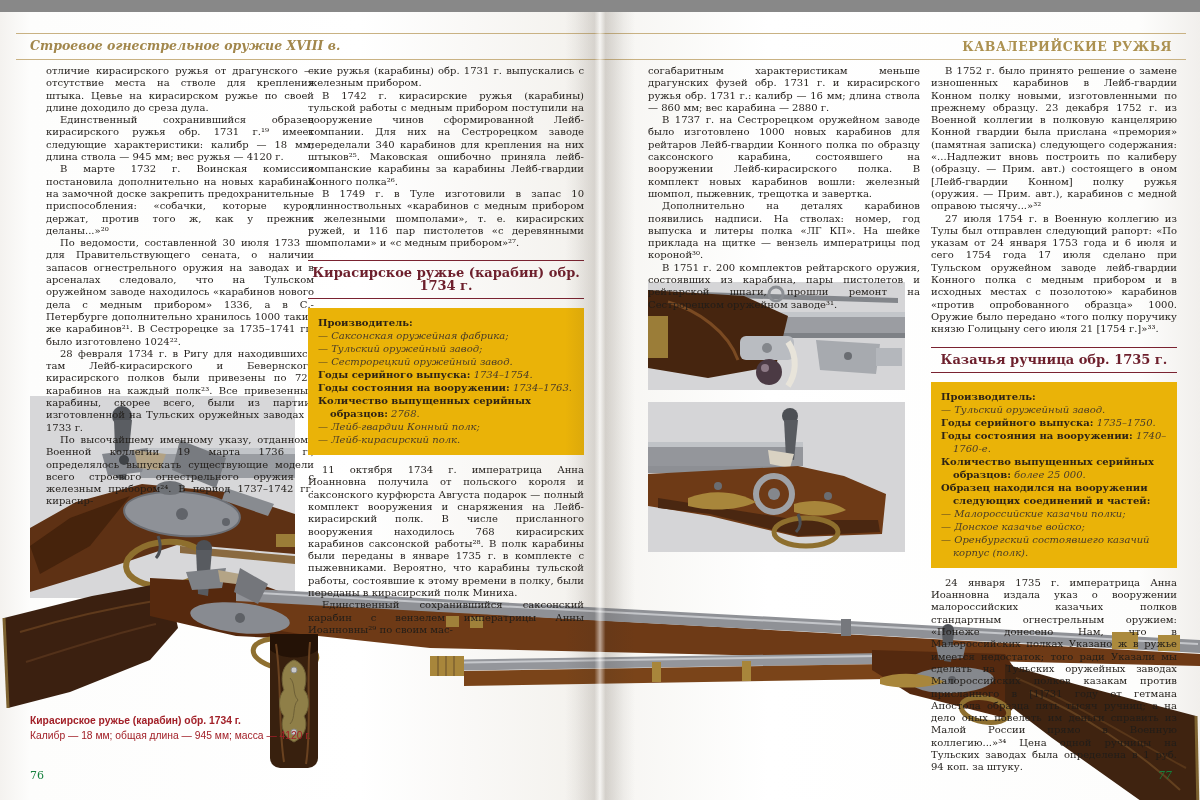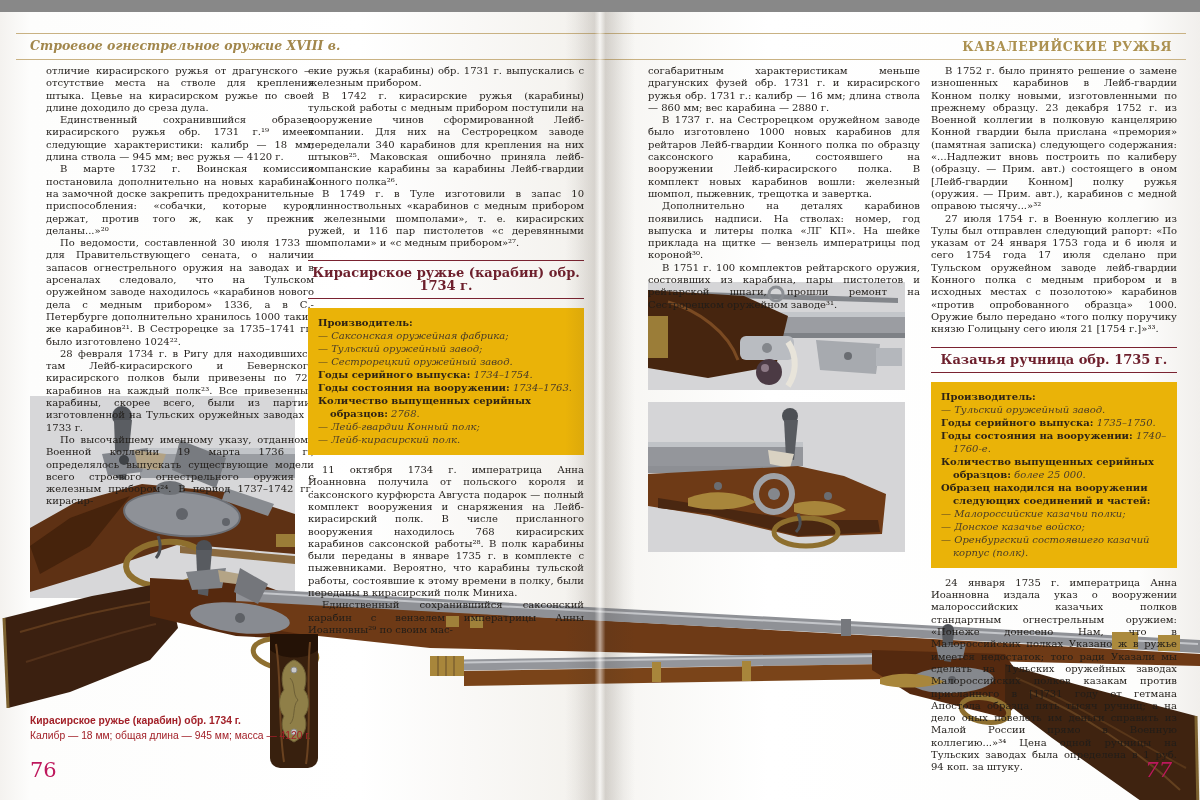--- a/index.html
+++ b/index.html
@@ -26,21 +26,21 @@
   #col4{left:931px;width:246px;}
   .sec-head{margin:11px 0 9px 0;padding:6px 0 6px 0;text-align:center;font-weight:bold;
             font-size:13px;color:#6d1f2c;border-top:1px solid #7a2230;border-bottom:1px solid #7a2230;text-indent:0;}
   .spec-box{background:#eab308;padding:8px 10px 9px 10px;margin:0 0 9px 0;font-size:10px;line-height:13px;text-align:left;}
   .spec-row{padding-left:12px;text-indent:-12px;}
   .spec-row .b{font-weight:bold;color:#2e2315;}
   .spec-row .i{font-style:italic;color:#4a3c28;}
   .caption{position:absolute;left:30px;top:701px;width:300px;z-index:4;font-size:10.3px;line-height:15px;color:#a22028;font-family:"Liberation Sans","DejaVu Sans",sans-serif;}
   .caption .c1{font-weight:bold;}
   .caption .c3{font-weight:bold;font-style:italic;}
-  .pagenum{position:absolute;bottom:30px;font-size:21px;color:#be185d;z-index:4;}
+  .pagenum{position:absolute;bottom:30px;font-size:11px;color:#15803d;z-index:4;}
   .pagenum.left{left:30px;}
   .pagenum.right{right:28px;font-style:italic;}
   .fig{position:absolute;z-index:1;}
   svg{display:block;}
 </style>
 </head>
 <body>
 
 <div class="spread">
   <div class="page page-left"></div>
@@ -77,21 +77,21 @@
       <div class="spec-row"><span class="b"></span><span class="i">— Лейб-кирасирский полк.</span></div>
     </div>
     <p class="ind">11 октября 1734 г. императрица Анна Иоанновна получила от польского короля и саксонского курфюрста Августа подарок — полный комплект вооружения и снаряжения на Лейб-кирасирский полк. В числе присланного вооружения находилось 768 кирасирских карабинов саксонской работы²⁸. В полк карабины были переданы в январе 1735 г. в комплекте с пыжевниками. Вероятно, что карабины тульской работы, состоявшие к этому времени в полку, были переданы в кирасирский полк Миниха.</p>
     <p class="ind">Единственный сохранившийся саксонский карабин с вензелем императрицы Анны Иоанновны²⁹ по своим мас-</p>
   </div>
 
   <div class="col" id="col3">
     <p>согабаритным характеристикам меньше драгунских фузей обр. 1731 г. и кирасирского ружья обр. 1731 г.: калибр — 16 мм; длина ствола — 860 мм; вес карабина — 2880 г.</p>
     <p class="ind">В 1737 г. на Сестрорецком оружейном заводе было изготовлено 1000 новых карабинов для рейтаров Лейб-гвардии Конного полка по образцу саксонского карабина, состоявшего на вооружении Лейб-кирасирского полка. В комплект новых карабинов вошли: железный шомпол, пыжевник, трещотка и завертка.</p>
     <p class="ind">Дополнительно на деталях карабинов появились надписи. На стволах: номер, год выпуска и литеры полка «ЛГ КП». На шейке приклада на щитке — вензель императрицы под короной³⁰.</p>
-    <p class="ind">В 1751 г. 100 комплектов рейтарского оружия, состоявших из карабина, пары пистолетов и рейтарской шпаги, прошли ремонт на Сестрорецком оружейном заводе³¹.</p>
+    <p class="ind">В 1751 г. 200 комплектов рейтарского оружия, состоявших из карабина, пары пистолетов и рейтарской шпаги, прошли ремонт на Сестрорецком оружейном заводе³¹.</p>
   </div>
 
   <div class="col" id="col4">
     <p class="ind">В 1752 г. было принято решение о замене изношенных карабинов в Лейб-гвардии Конном полку новыми, изготовленными по прежнему образцу. 23 декабря 1752 г. из Военной коллегии в полковую канцелярию Конной гвардии была прислана «премория» (памятная записка) следующего содержания: «...Надлежит вновь построить по калиберу (образцу. — Прим. авт.) состоящего в оном [Лейб-гвардии Конном] полку ружья (оружия. — Прим. авт.), карабинов с медной оправою тысячу...»³²</p>
     <p class="ind">27 июля 1754 г. в Военную коллегию из Тулы был отправлен следующий рапорт: «По указам от 24 января 1753 года и 6 июля и сего 1754 года 17 июля сделано при Тульском оружейном заводе лейб-гвардии Конного полка с медным прибором и в исходных местах с позолотою» карабинов «против опробованного образца» 1000. Оружие было передано «того полку поручику князю Голицыну сего июля 21 [1754 г.]»³³.</p>
     <div class="sec-head">Казачья ручница обр. 1735 г.</div>
     <div class="spec-box">
       <div class="spec-row"><span class="b">Производитель:</span><span class="i"></span></div>
       <div class="spec-row"><span class="b"></span><span class="i">— Тульский оружейный завод.</span></div>
       <div class="spec-row"><span class="b">Годы серийного выпуска:</span><span class="i"> 1735–1750.</span></div>

